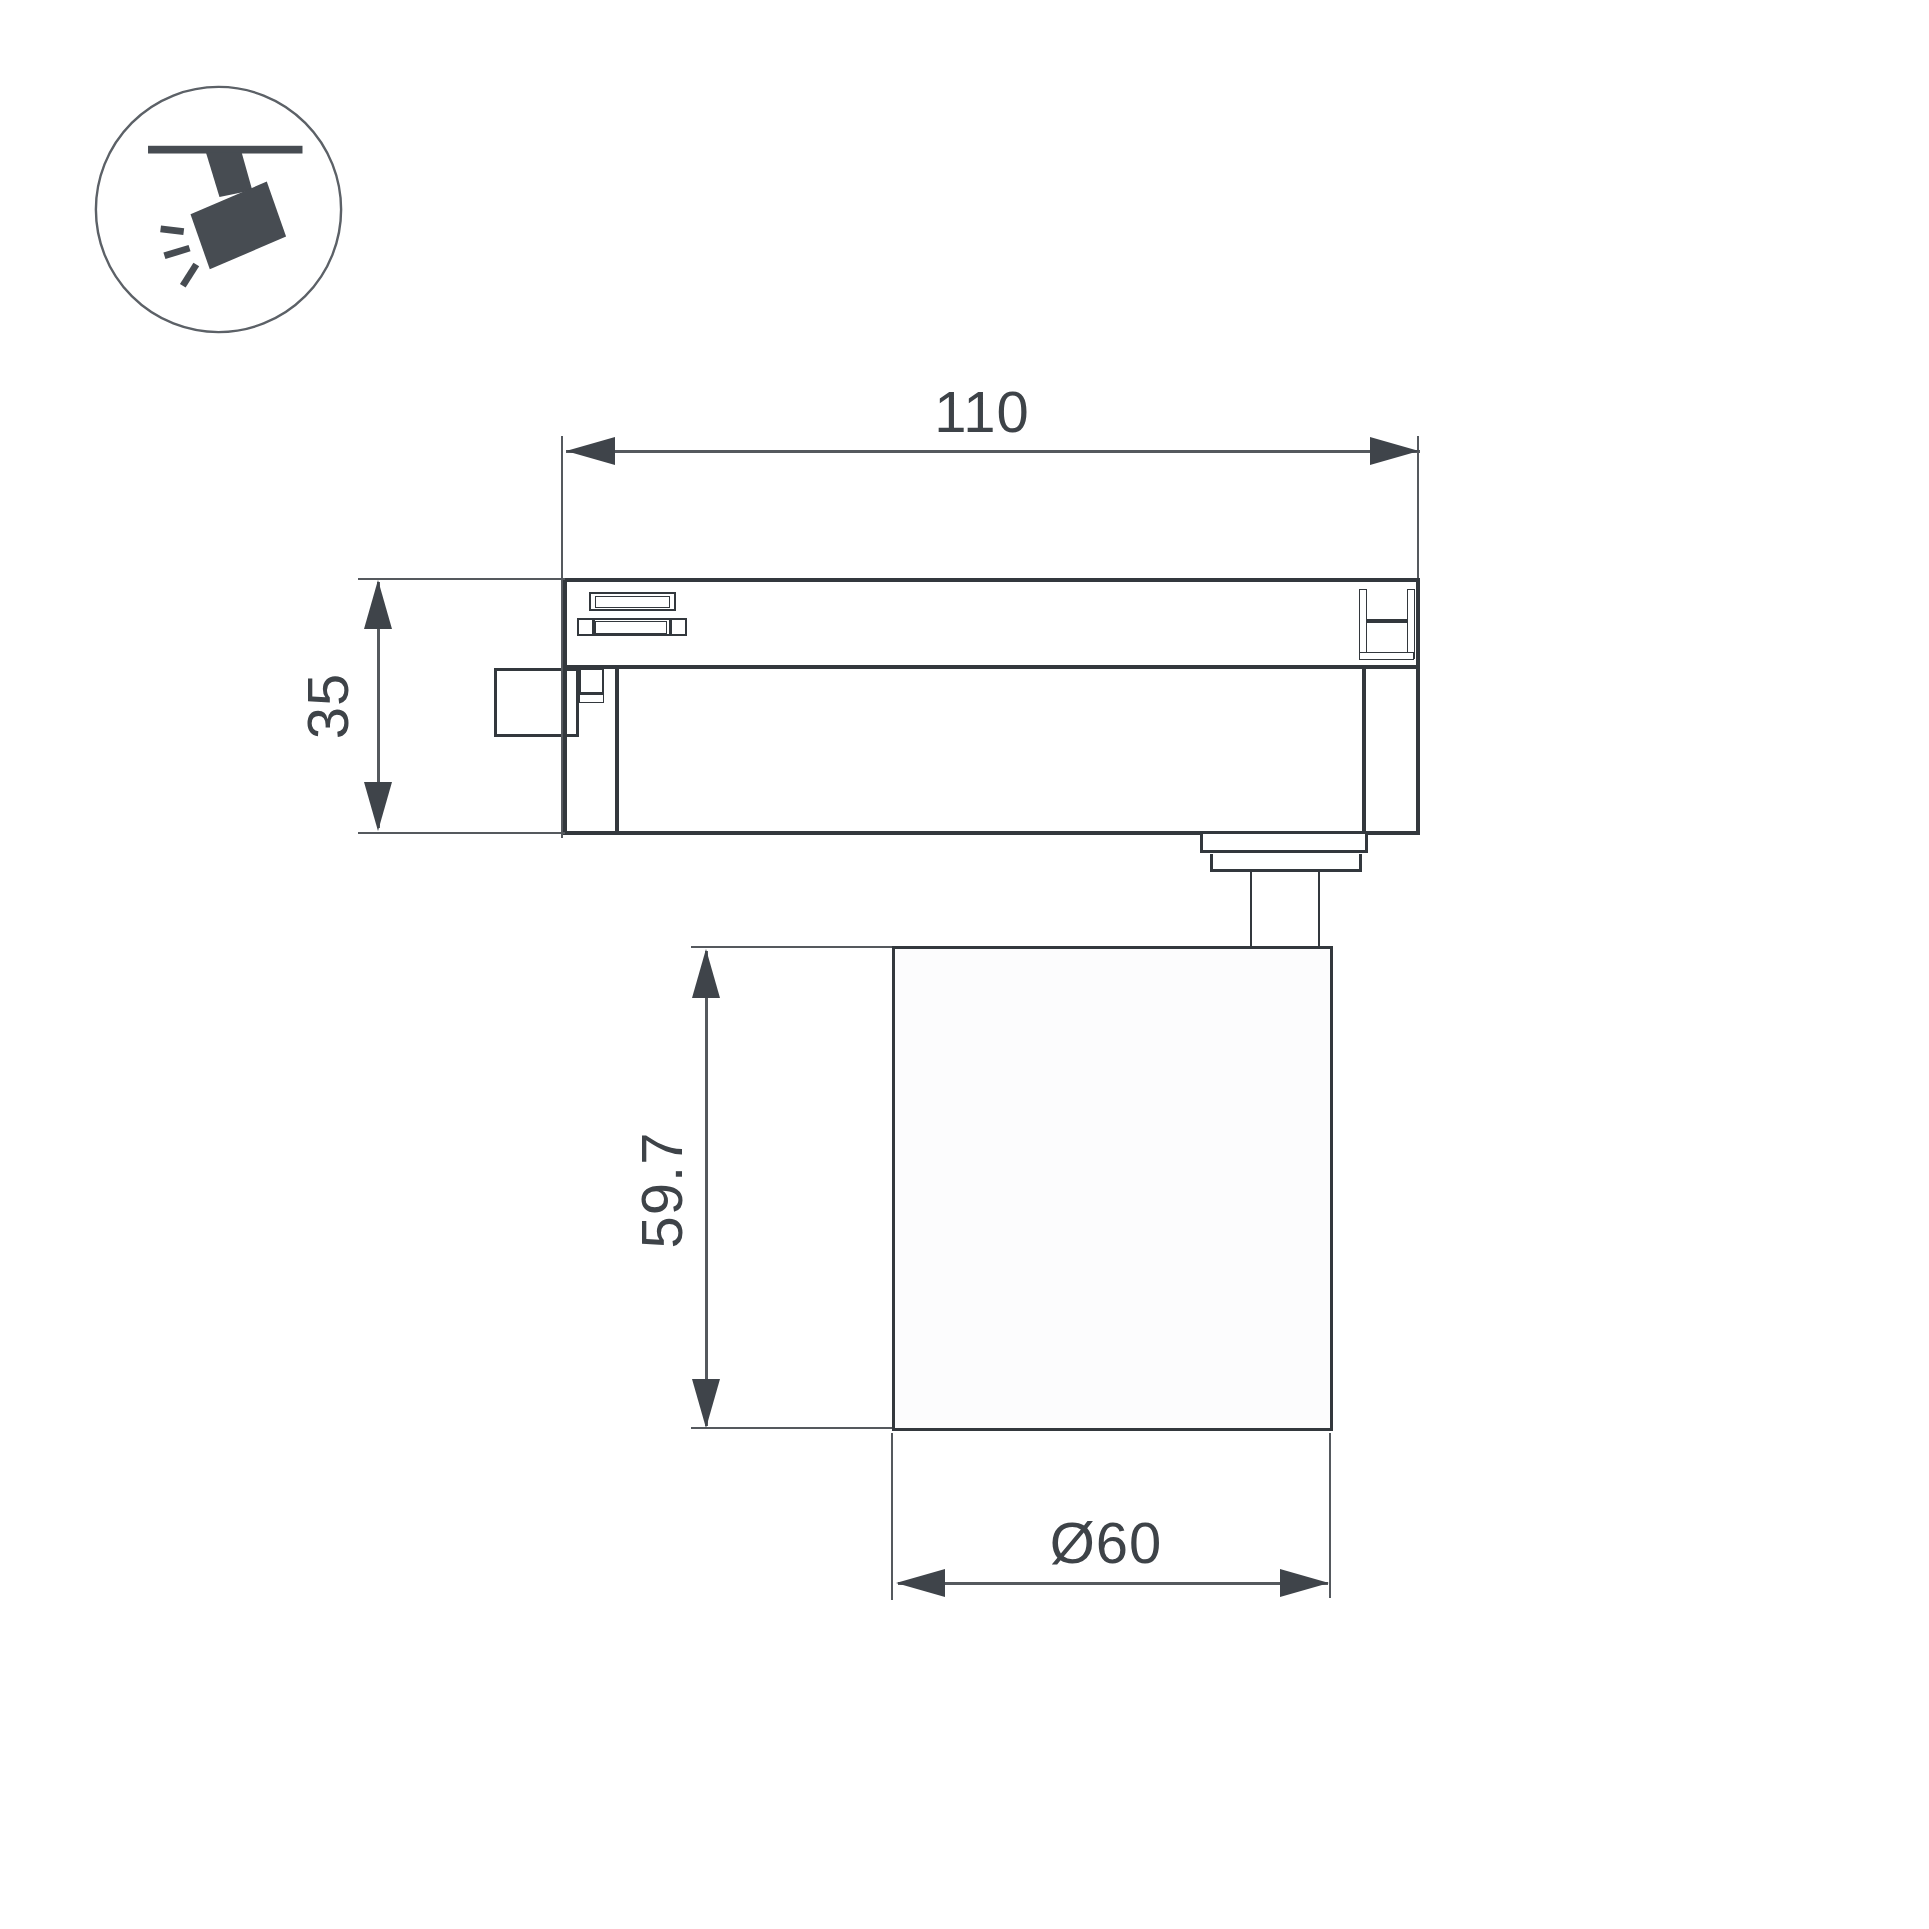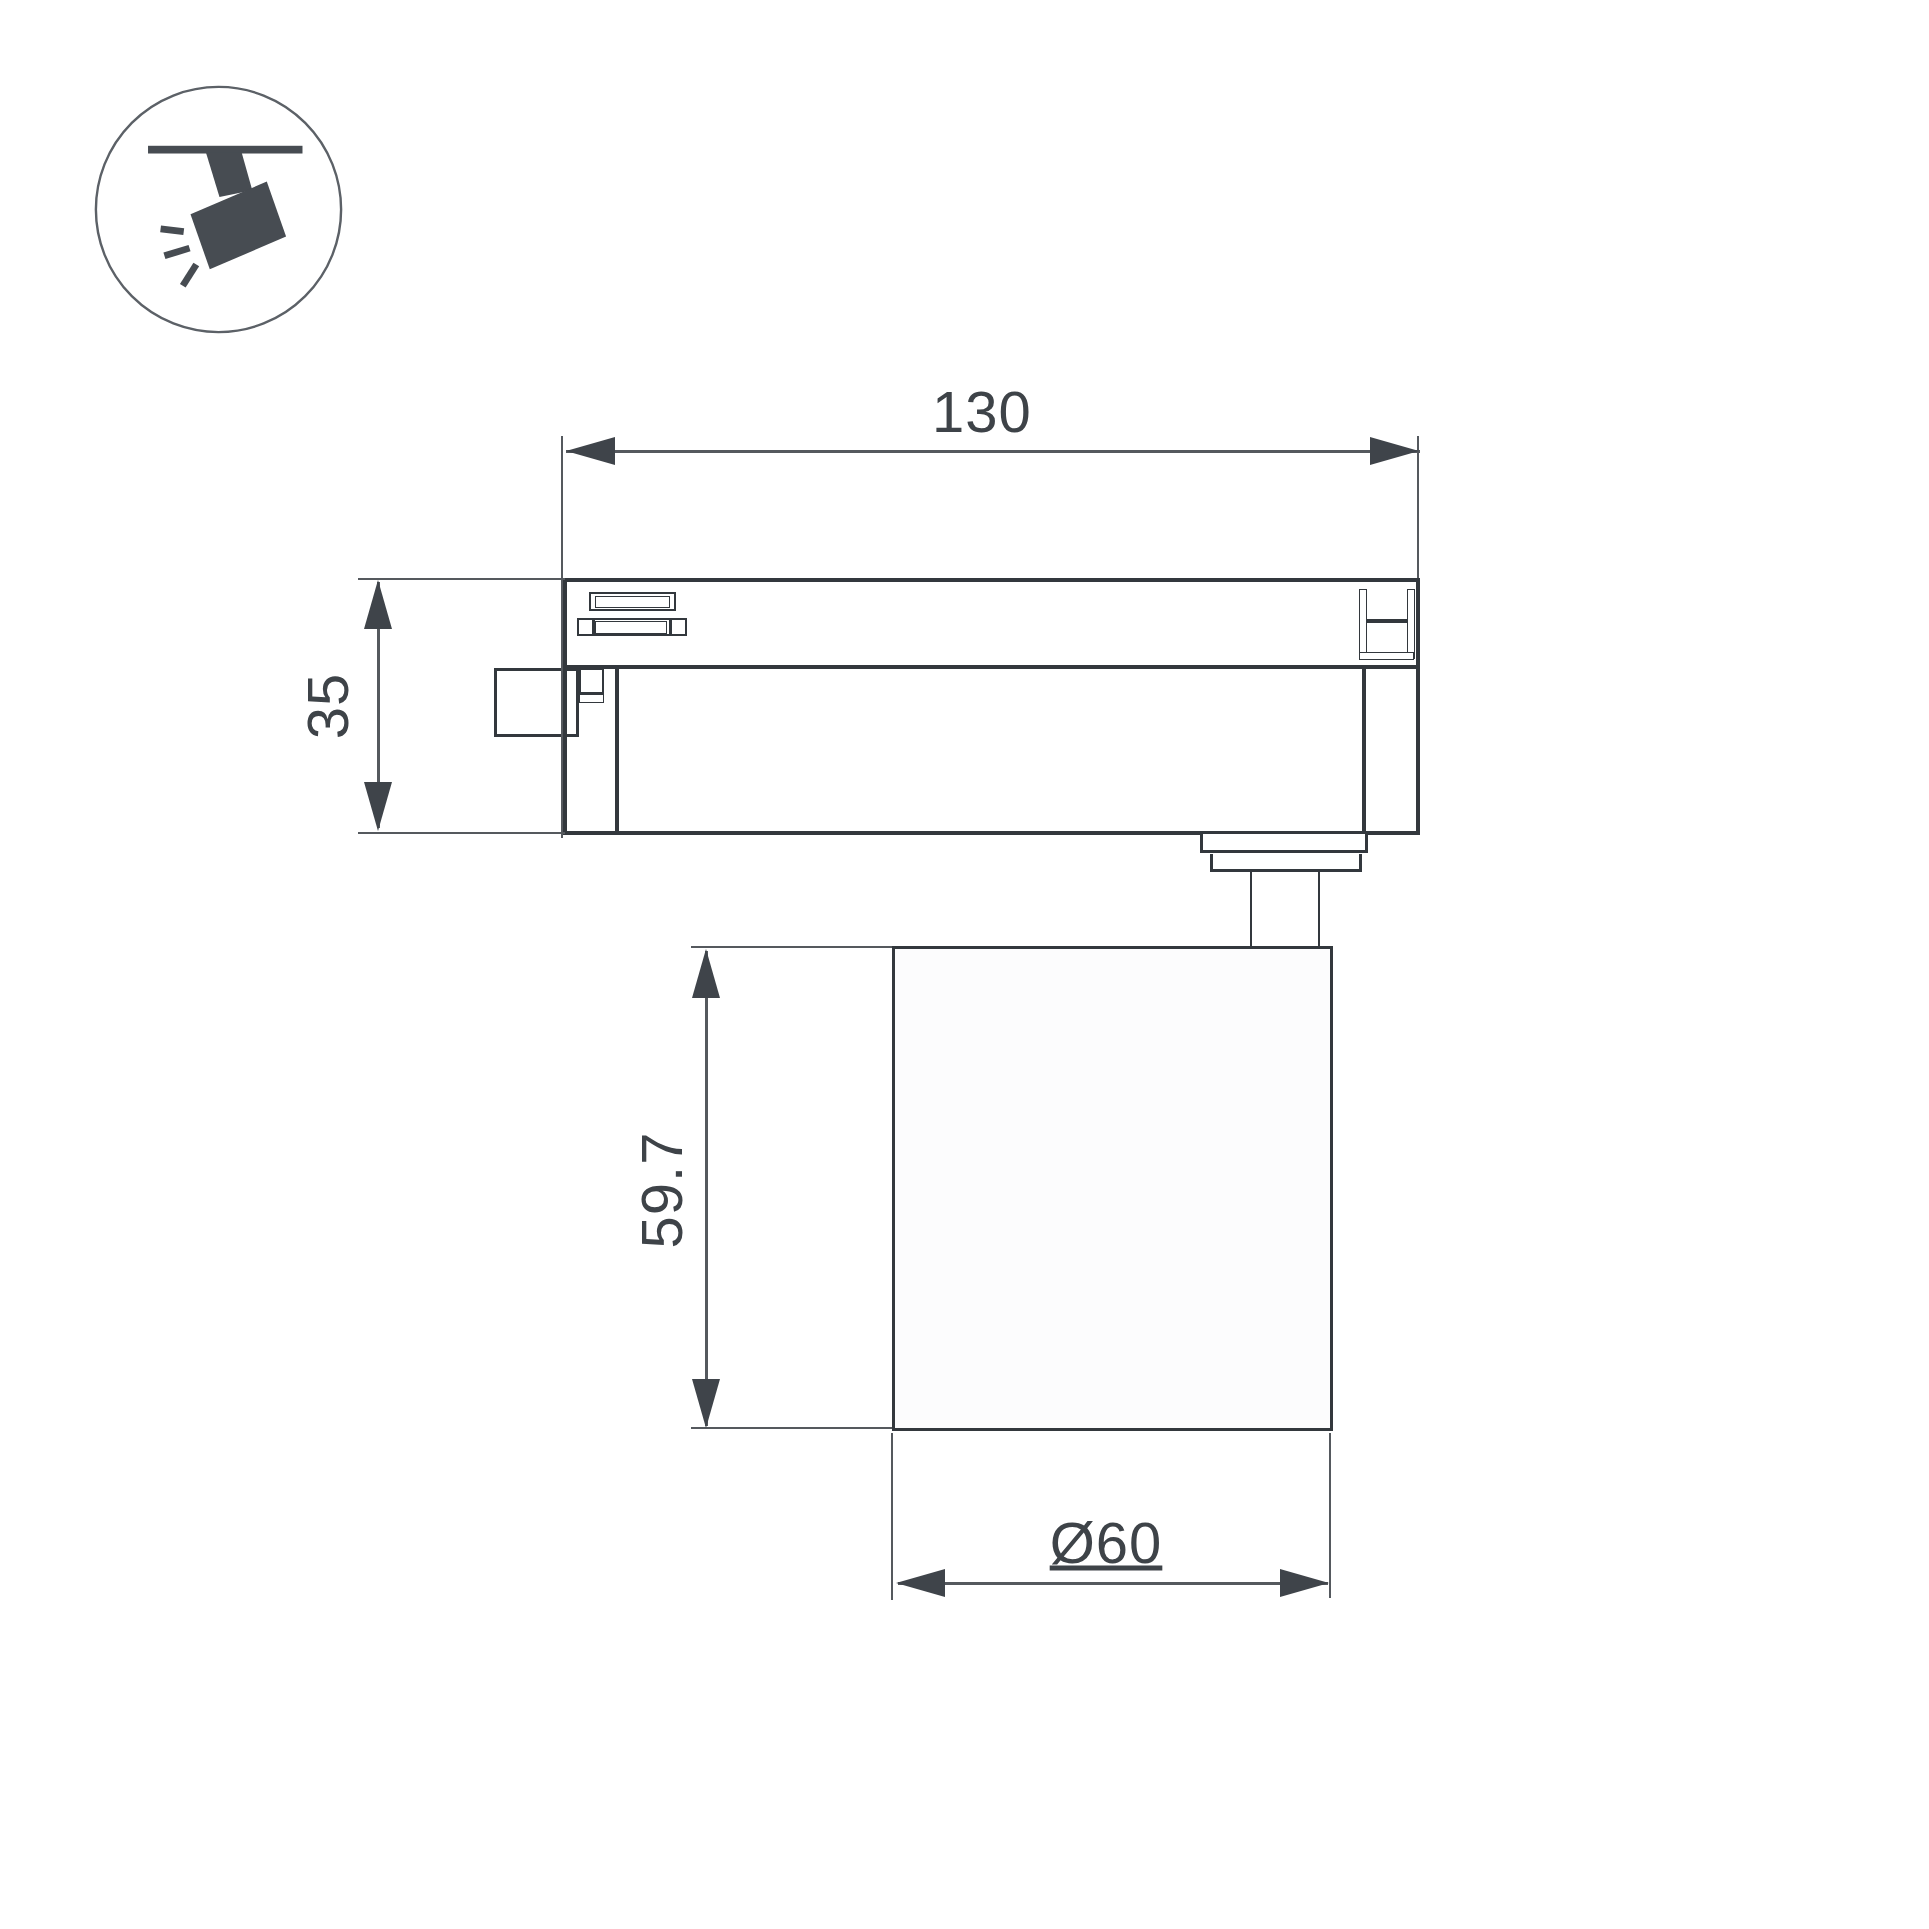--- a/index.html
+++ b/index.html
@@ -83,21 +83,21 @@
   </div>
 
   <div class="box" style="left:892px;top:946px;width:441px;height:485px;background:#fcfcfd;"></div>
 
   <div>
     <div class="tln" style="left:561px;top:436px;width:1.9px;height:402px;"></div>
     <div class="tln" style="left:1417px;top:436px;width:1.9px;height:142px;"></div>
     <div class="tln" style="left:566px;top:450px;width:854px;height:2.9px;"></div>
     <div class="arr left" style="left:566px;top:437px;"></div>
     <div class="arr right" style="left:1370px;top:437px;"></div>
-    <div class="dimlabel" style="left:982px;top:411px;">130</div>
+    <div class="dimlabel" style="left:982px;top:411px;">110</div>
   </div>
 
   <div>
     <div class="tln" style="left:358px;top:578px;width:207px;height:1.9px;"></div>
     <div class="tln" style="left:358px;top:832px;width:207px;height:1.9px;"></div>
     <div class="tln" style="left:377px;top:582px;width:2.9px;height:246px;"></div>
     <div class="arr up" style="left:364px;top:580px;"></div>
     <div class="arr down" style="left:364px;top:782px;"></div>
     <div class="dimlabel vert" style="left:327px;top:706px;">35</div>
   </div>
@@ -110,17 +110,17 @@
     <div class="arr down" style="left:692px;top:1379px;"></div>
     <div class="dimlabel vert" style="left:661px;top:1190px;">59.7</div>
   </div>
 
   <div>
     <div class="tln" style="left:891px;top:1433px;width:1.9px;height:167px;"></div>
     <div class="tln" style="left:1329px;top:1433px;width:1.9px;height:165px;"></div>
     <div class="tln" style="left:898px;top:1582px;width:430px;height:2.9px;"></div>
     <div class="arr left" style="left:896px;top:1569px;"></div>
     <div class="arr right" style="left:1280px;top:1569px;"></div>
-    <div class="dimlabel" style="left:1106px;top:1542px;text-decoration:underline;">Ø60</div>
+    <div class="dimlabel" style="left:1106px;top:1542px;">Ø60</div>
   </div>
 
 </div>
 
 
 </body></html>

